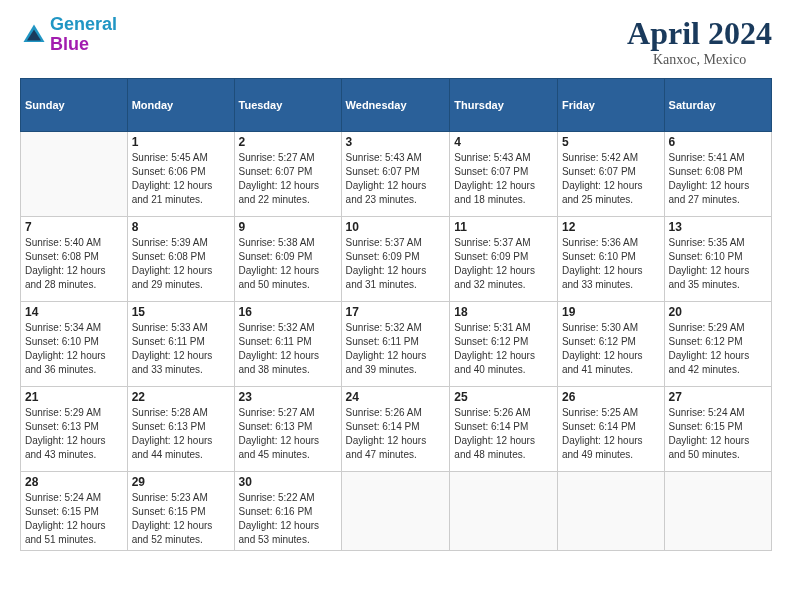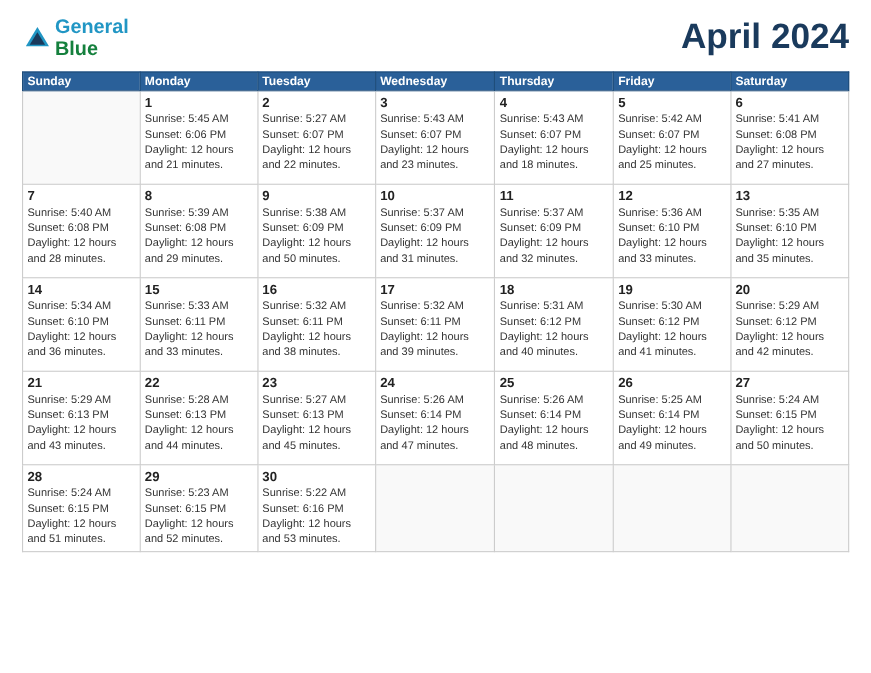--- a/index.html
+++ b/index.html
@@ -35,39 +35,40 @@
     .logo-text span {
       color: #2196c4;
     }
     .logo-icon {
       width: 28px;
       height: 28px;
       margin-right: 2px;
     }
     .title-block {
       text-align: center;
+      font-family: Liberation Serif, serif;
     }
     .month-title {
       font-size: 32px;
       font-weight: bold;
       color: #1a3a5c;
     }
     .location {
       font-size: 14px;
       color: #555;
     }
     .calendar {
       width: 100%;
       border-collapse: collapse;
       font-size: 9.5px;
     }
     .calendar th {
       background-color: #2a6099;
       color: white;
-      padding: 2px 4px;
+      padding: 20px 4px;
       text-align: left;
       font-size: 11px;
       font-weight: bold;
       border: 1px solid #1e4d7a;
     }
     .calendar td {
       border: 1px solid #ccc;
       vertical-align: top;
       padding: 3px 4px;
       height: 85px;
@@ -97,25 +98,26 @@
 
 <div class="page">
   <div class="header">
     <div class="logo">
       <svg class="logo-icon" viewBox="0 0 40 40">
         <polygon points="20,5 35,30 5,30" fill="#2196c4"></polygon>
         <polygon points="20,12 30,28 10,28" fill="#1a3a5c"></polygon>
       </svg>
       <div class="logo-text">
         <div><span>General</span></div>
-        <div style="color:#15803d">Blue</div>
+        <div style="color:#a21caf">Blue</div>
       </div>
     </div>
     <div class="title-block">
       <div class="month-title">April 2024</div>
+      <div class="location">Kanxoc, Mexico</div>
     </div>
   </div>
 
   <table class="calendar">
     <thead>
       <tr>
         <th>Sunday</th>
         <th>Monday</th>
         <th>Tuesday</th>
         <th>Wednesday</th>

